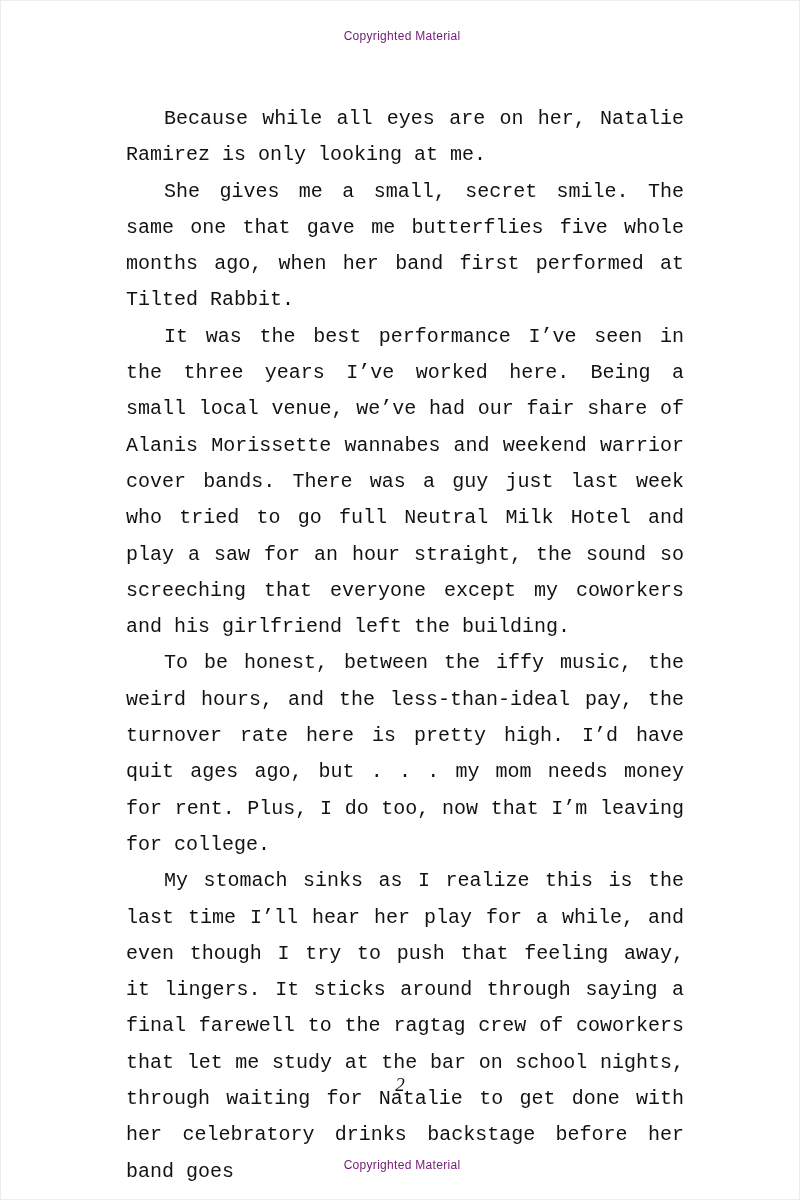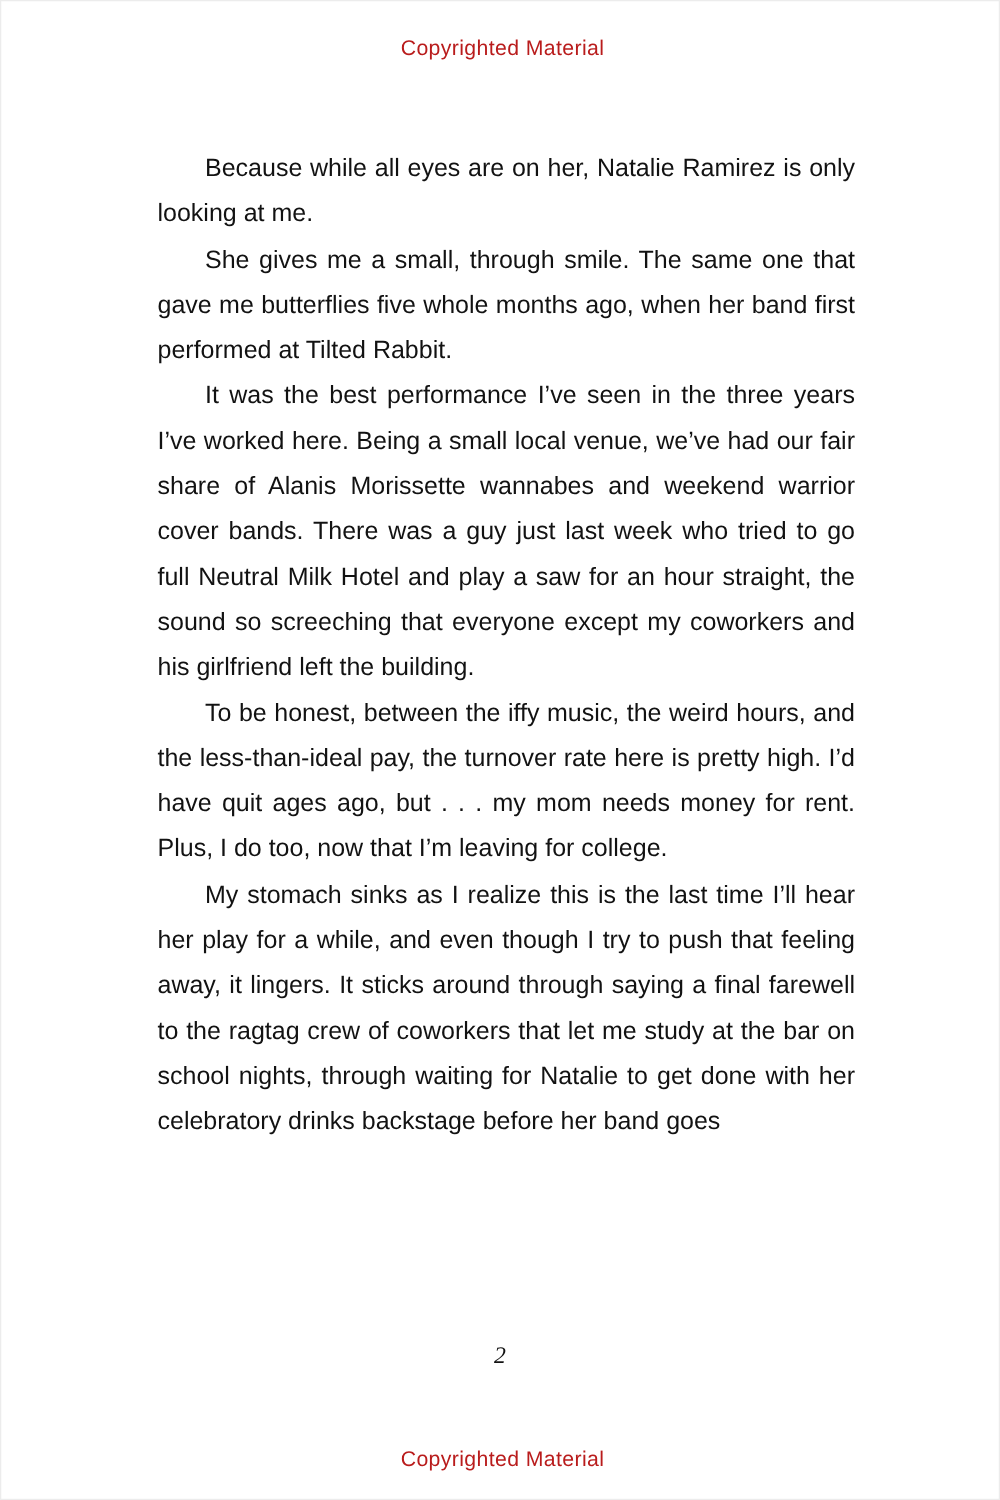--- a/index.html
+++ b/index.html
@@ -15,32 +15,32 @@
       border: 1px solid #ececec;
       box-sizing: border-box;
       overflow: hidden;
     }
     .copyright-notice {
       position: absolute;
       left: 4px;
       right: 0;
       text-align: center;
       font-family: "Liberation Sans", sans-serif;
-      font-size: 17px;
+      font-size: 12px;
       letter-spacing: 0.3px;
-      color: #b91c1c;
+      color: #701a75;
     }
     .copyright-top { top: 28px; }
     .copyright-bottom { top: 1157px; }
     .body-text {
       position: absolute;
-      top: 116px;
+      top: 100px;
       left: 125px;
       width: 558px;
-      font-family: Liberation Sans, sans-serif;
+      font-family: Liberation Mono, monospace;
       font-size: 20px;
       line-height: 36.3px;
       color: #121212;
       text-align: justify;
     }
     .body-text p {
       margin: 0;
       padding: 0;
       text-indent: 38px;
     }
@@ -58,21 +58,21 @@
   </style>
 </head>
 <body>
 
 <div class="page">
 
   <div class="copyright-notice copyright-top">Copyrighted Material</div>
 
   <div class="body-text">
     <p>Because while all eyes are on her, Natalie Ramirez is only looking at me.</p>
-    <p>She gives me a small, through smile. The same one that gave me butterflies five whole months ago, when her band first performed at Tilted Rabbit.</p>
+    <p>She gives me a small, secret smile. The same one that gave me butterflies five whole months ago, when her band first performed at Tilted Rabbit.</p>
     <p>It was the best performance I’ve seen in the three years I’ve worked here. Being a small local venue, we’ve had our fair share of Alanis Morissette wannabes and weekend warrior cover bands. There was a guy just last week who tried to go full Neutral Milk Hotel and play a saw for an hour straight, the sound so screeching that everyone except my coworkers and his girlfriend left the building.</p>
     <p>To be honest, between the iffy music, the weird hours, and the less-than-ideal pay, the turnover rate here is pretty high. I’d have quit ages ago, but . . . my mom needs money for rent. Plus, I do too, now that I’m leaving for college.</p>
     <p>My stomach sinks as I realize this is the last time I’ll hear her play for a while, and even though I try to push that feeling away, it lingers. It sticks around through saying a final farewell to the ragtag crew of coworkers that let me study at the bar on school nights, through waiting for Natalie to get done with her celebratory drinks backstage before her band goes</p>
   </div>
 
   <div class="page-number">2</div>
 
   <div class="copyright-notice copyright-bottom">Copyrighted Material</div>
 
 </div>

